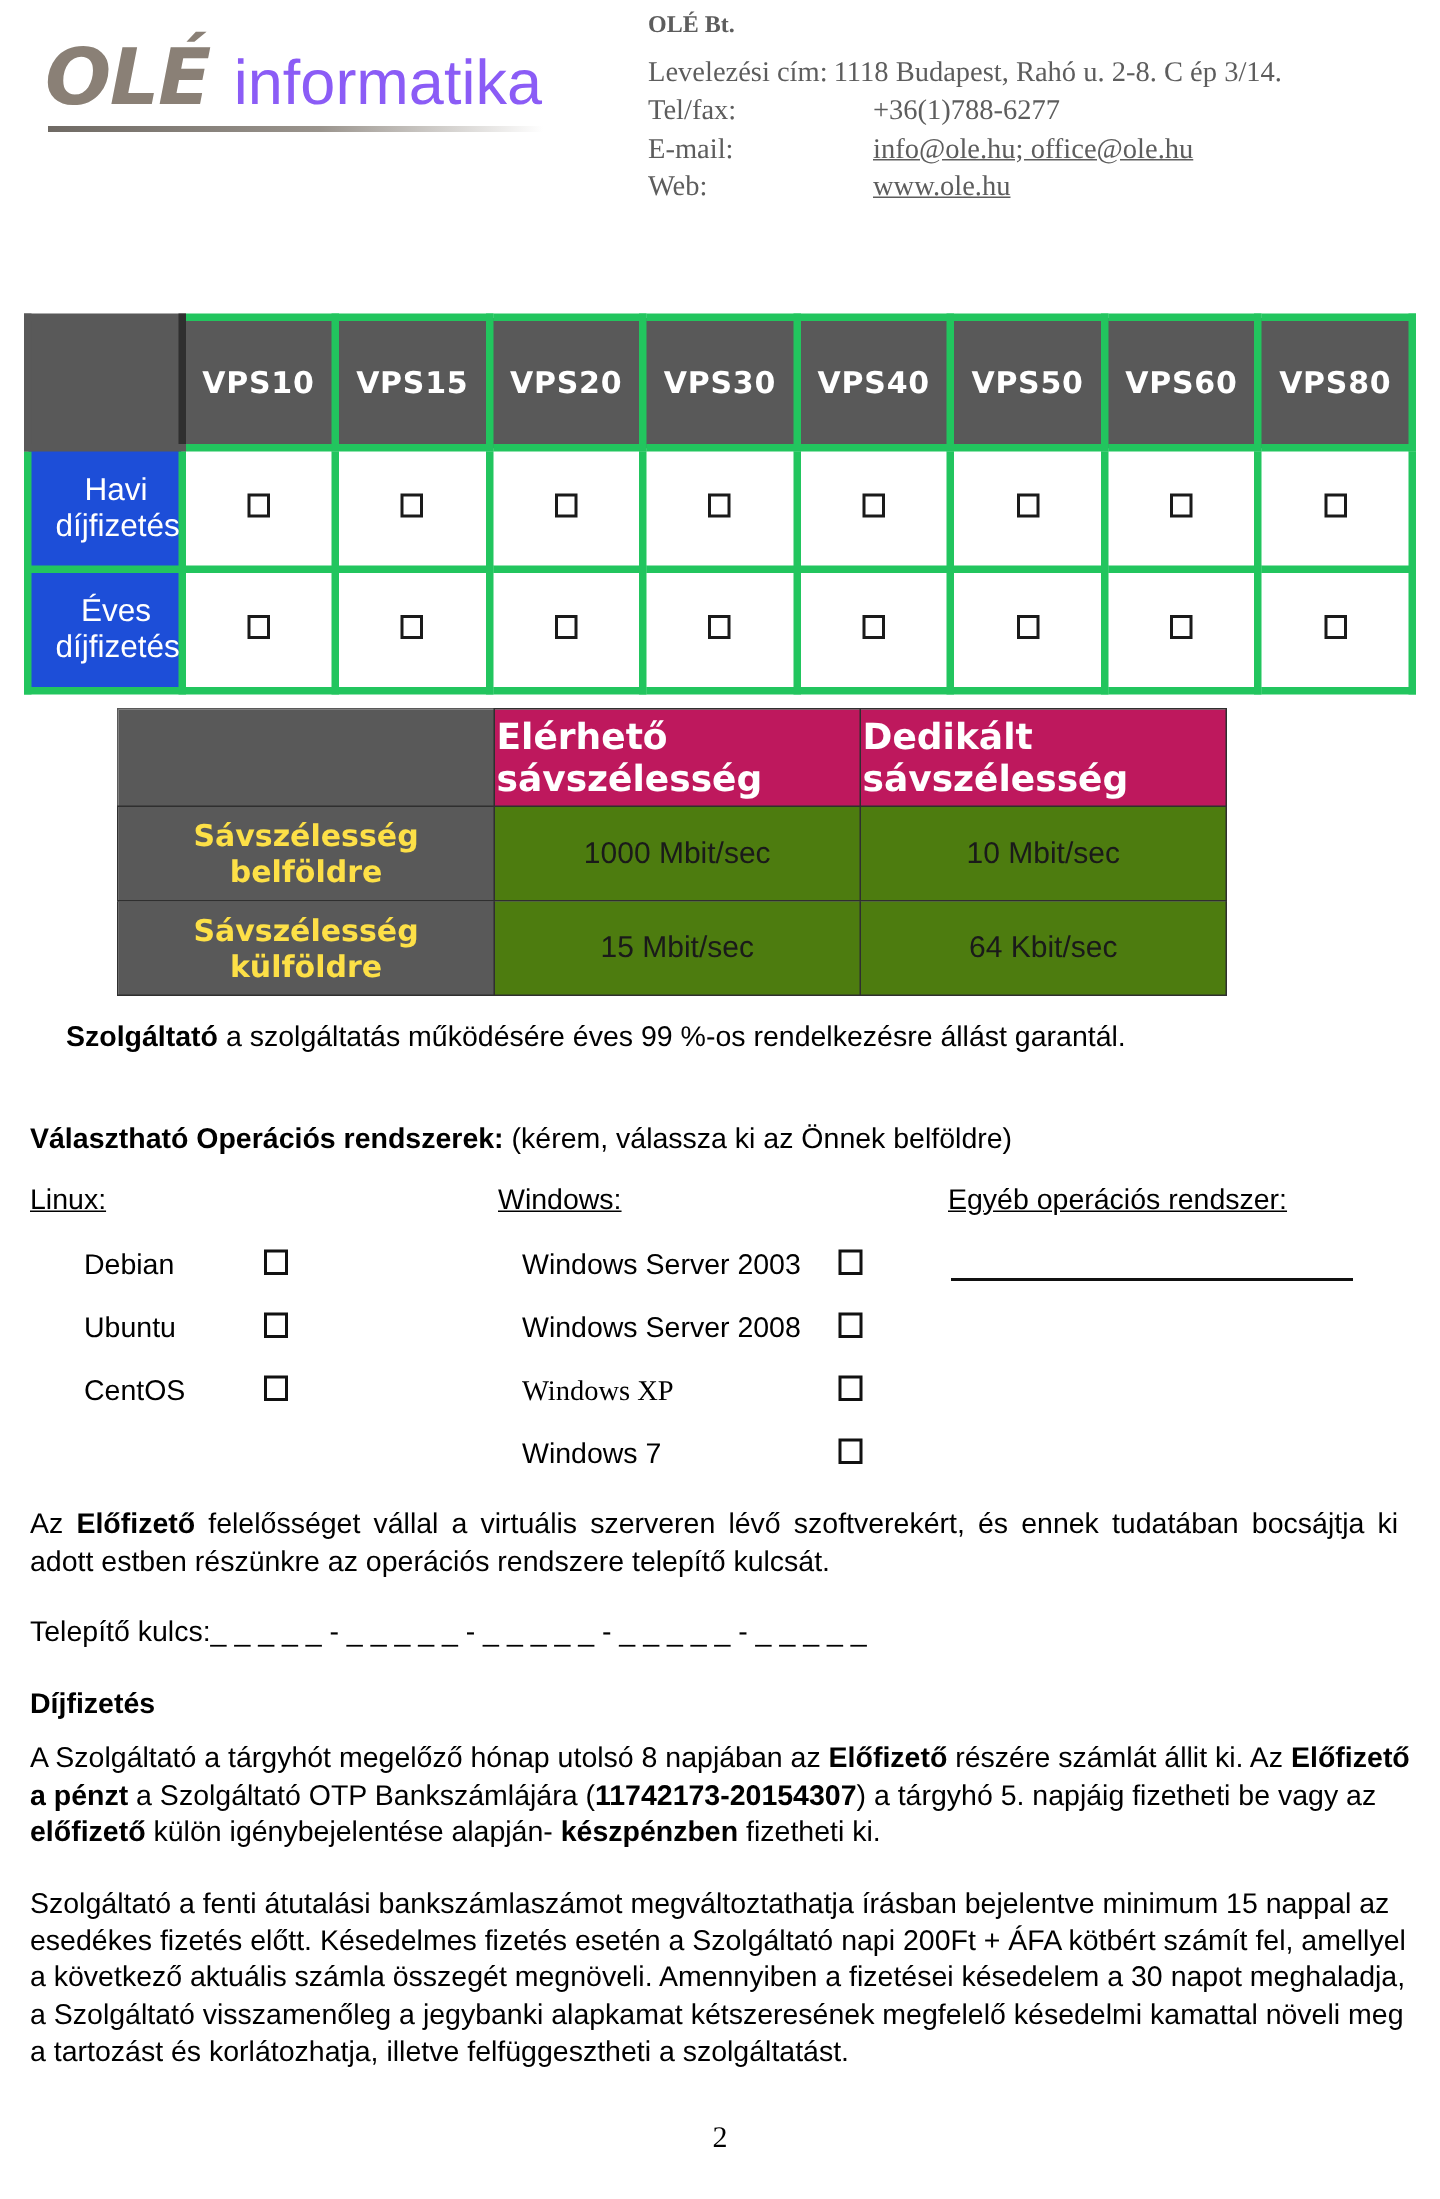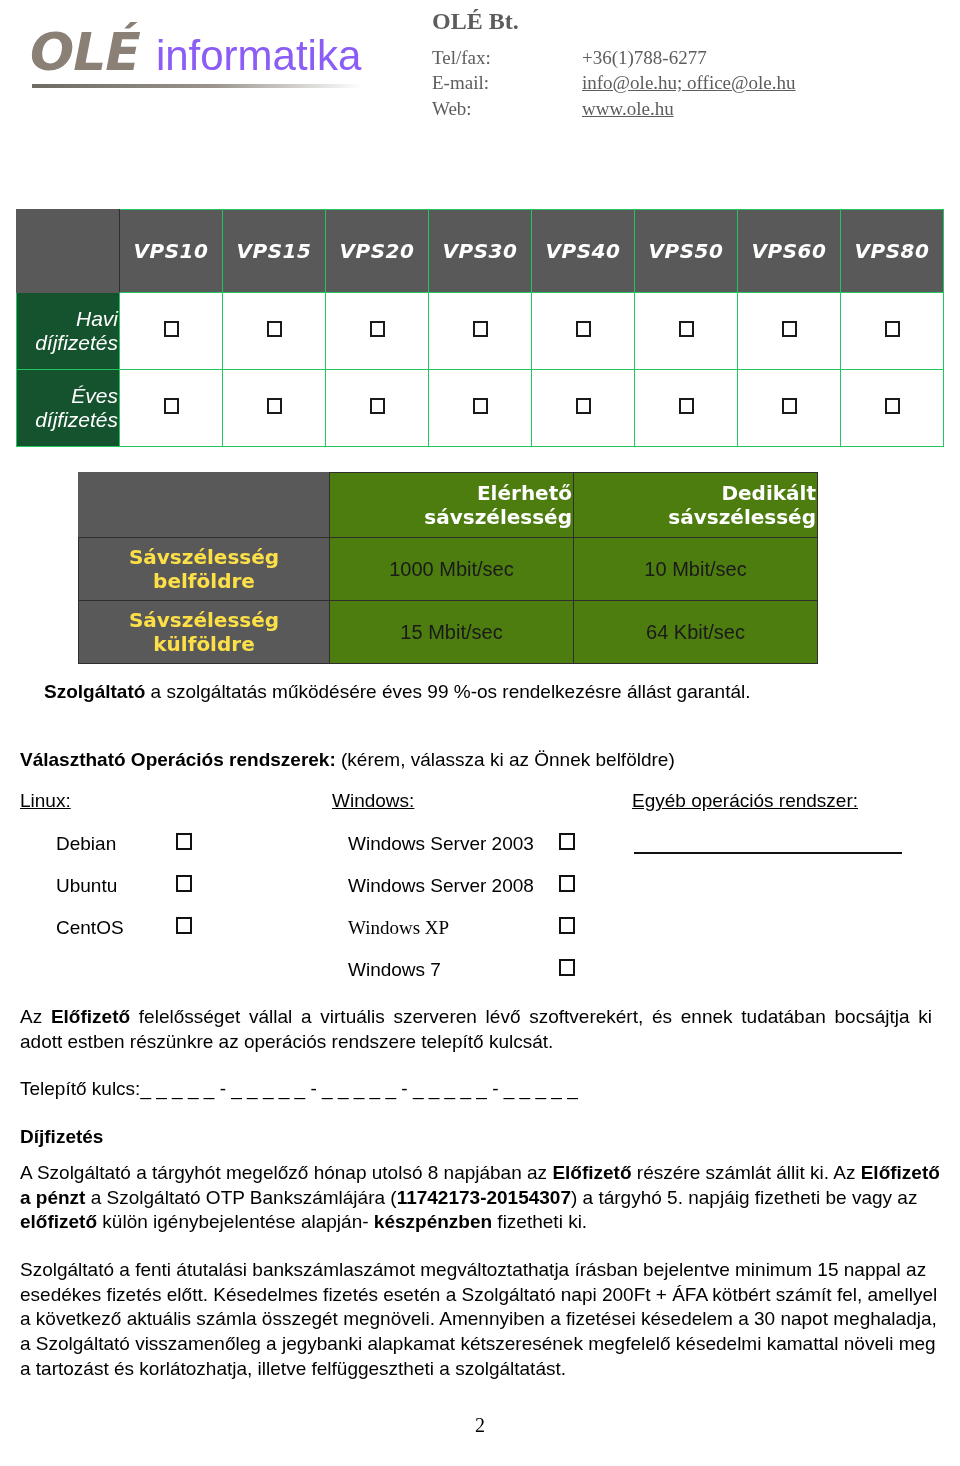--- a/index.html
+++ b/index.html
@@ -59,21 +59,21 @@
   }
 
   .company-block {
     position: absolute;
     left: 432px; top: 8px;
     width: 528px;
     font-family: "Liberation Serif", serif;
     color: #5d5d5d;
   }
   .company-name {
-    font-size: 24px;
+    font-size: 16px;
     font-weight: bold;
     margin-bottom: 10px;
   }
   .addr-line {
     display: flex;
     font-size: 19px;
     line-height: 1.33;
     white-space: nowrap;
   }
   .addr-label { width: 150px; flex: none; }
@@ -85,39 +85,38 @@
 
   
   .vps-table {
     position: absolute;
     left: 16px; top: 209px;
     width: 928px;
     border-collapse: collapse;
     table-layout: fixed;
   }
   .vps-table td {
-    border: 1px solid #22c55e;
+    border: 5px solid #22c55e;
     text-align: center;
     vertical-align: middle;
-    font-style: italic;
   }
   .vps-table .hdr {
     background: #595959;
     color: #ffffff;
     font-weight: bold;
     font-size: 20px;
     height: 80px;
     font-family: "DejaVu Sans", sans-serif;
     letter-spacing: 0.5px;
   }
   .vps-table .rowlabel {
-    background: #14532d;
+    background: #1d4ed8;
     color: #ffffff;
     font-size: 21px;
-    text-align: right;
+    text-align: center;
     padding-left: 16px;
     width: 190px;
     font-family: "Liberation Sans", sans-serif;
   }
   .vps-table .cell {
     background: #ffffff;
     height: 74px;
   }
   .vps-table .corner {
     background: #595959;
@@ -146,25 +145,25 @@
     vertical-align: middle;
   }
   .bw-table .bw-corner {
     background: #595959;
     border-color: #595959;
     border-right-color: #2f2f2f;
     border-bottom-color: #2f2f2f;
     width: 248px;
   }
   .bw-table .bw-hdr {
-    background: #4d7c0f;
+    background: #be185d;
     color: #ffffff;
     font-weight: bold;
-    font-size: 20px;
-    text-align: right;
+    font-size: 24px;
+    text-align: left;
     height: 62px;
     font-family: "DejaVu Sans", sans-serif;
   }
   .bw-table .bw-rowlabel {
     background: #595959;
     color: #fde047;
     font-weight: bold;
     font-size: 20px;
     text-align: center;
     height: 60px;
@@ -251,20 +250,24 @@
       <span class="logo-ole">OLÉ</span>
       <span class="logo-word">informatika</span>
     </div>
     <div class="logo-rule"></div>
   </div>
 
   <div class="company-block">
     <div class="company-name">OLÉ Bt.</div>
 
 
+    <div class="addr-line nolabelwidth">
+      <span class="addr-label">Levelezési cím:</span>
+      <span class="addr-value">1118 Budapest, Rahó u. 2-8. C ép 3/14.</span>
+    </div>
 
     <div class="addr-line">
       <span class="addr-label">Tel/fax:</span>
       <span class="addr-value">+36(1)788-6277</span>
     </div>
 
     <div class="addr-line">
       <span class="addr-label">E-mail:</span>
       <span class="addr-value link-u">info@ole.hu; office@ole.hu</span>
     </div>

